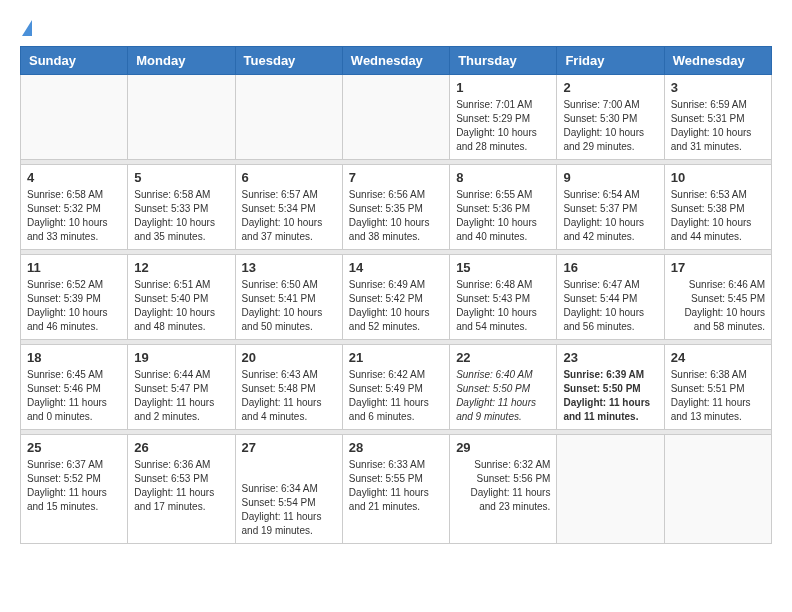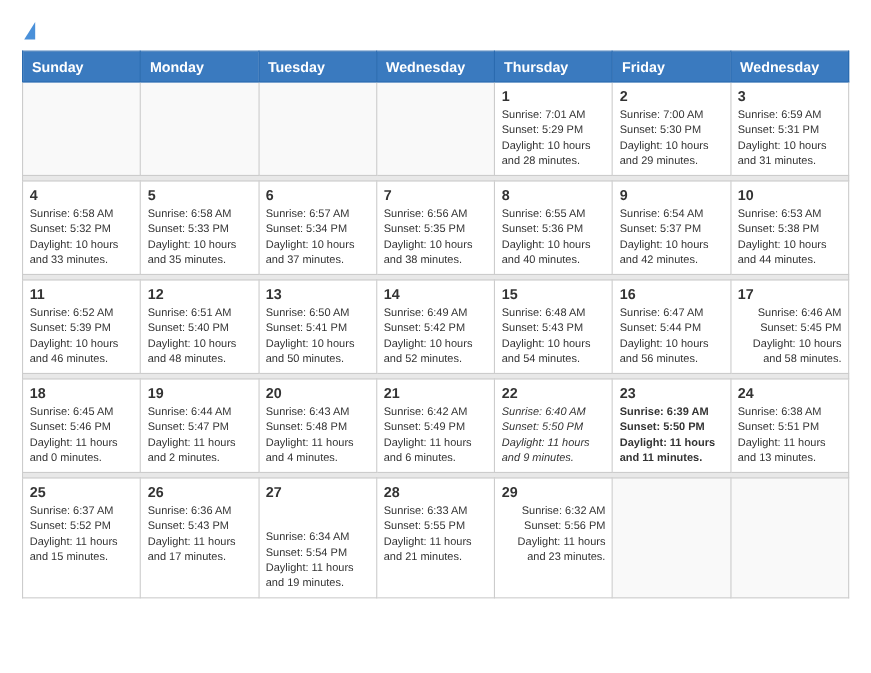--- a/index.html
+++ b/index.html
@@ -314,21 +314,21 @@
         <td>
           <span class="day-num">25</span>
           <div class="day-info" style="white-space: pre-line;">Sunrise: 6:37 AM
 Sunset: 5:52 PM
 Daylight: 11 hours
 and 15 minutes.</div>
         </td>
         <td>
           <span class="day-num">26</span>
           <div class="day-info" style="white-space: pre-line;">Sunrise: 6:36 AM
-Sunset: 5:43 PM
+Sunset: 6:53 PM
 Daylight: 11 hours
 and 17 minutes.</div>
         </td>
         <td>
           <span class="day-num">27</span>
           <div class="day-info" style="white-space: pre-line; margin-top: 27px;">Sunrise: 6:34 AM
 Sunset: 5:54 PM
 Daylight: 11 hours
 and 19 minutes.</div>
         </td>

